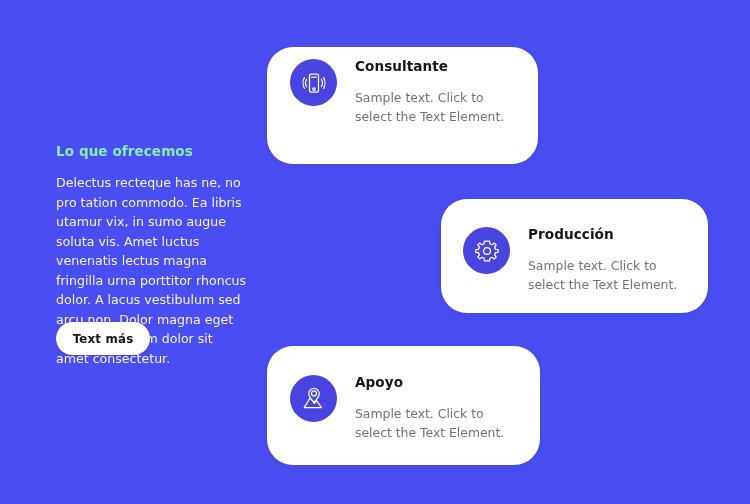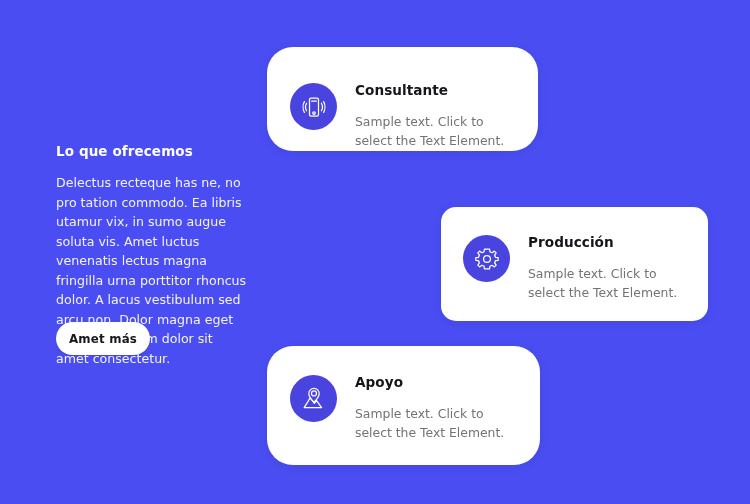--- a/index.html
+++ b/index.html
@@ -24,21 +24,21 @@
   
   .intro {
     position: absolute;
     left: 56px;
     top: 143px;
     width: 192px;
   }
   .intro-heading {
     font-size: 13.5px;
     font-weight: 700;
-    color: #ffffff;
+    color: #86efac;
     letter-spacing: 0.1px;
     margin: 0 0 14px 0;
     line-height: 1.2;
   }
   .intro-body {
     font-size: 12.6px;
     line-height: 19.5px;
     color: #f2f2ff;
     margin: 0;
     font-weight: 400;
@@ -69,30 +69,29 @@
     border-radius: 26px;
     box-shadow: 0 2px 10px rgba(20, 20, 80, 0.10);
     display: flex;
     align-items: flex-start;
     box-sizing: border-box;
   }
   .card-1 {
     left: 267px;
     top: 47px;
     width: 271px;
-    height: 104px;
-    padding: 34px 24px 0 23px;
+    height: 117px;
+    padding: 10px 24px 0 23px;
   }
   .card-2 {
     left: 441px;
-    top: 207px;
+    top: 199px;
     width: 267px;
     height: 114px;
     padding: 26px 24px 16px 22px;
-    border-radius: 15px;
   }
   .card-3 {
     left: 267px;
     top: 346px;
     width: 273px;
     height: 119px;
     padding: 27px 24px 0 23px;
   }
 
   .icon-circle {
@@ -134,21 +133,21 @@
 </head>
 <body>
 
 <div class="page">
 
   <div class="intro">
     <h2 class="intro-heading">Lo que ofrecemos</h2>
     <p class="intro-body">Delectus recteque has ne, no pro tation commodo. Ea libris utamur vix, in sumo augue soluta vis. Amet luctus venenatis lectus magna fringilla urna porttitor rhoncus dolor. A lacus vestibulum sed arcu non. Dolor magna eget est lorem ipsum dolor sit amet consectetur.</p>
   </div>
 
-  <button class="leer-mas-button">Amet más</button>
+  <button class="leer-mas-button">Text más</button>
 
   <div class="card card-1">
     <div class="icon-circle">
       <svg width="30" height="30" viewBox="0 0 30 30" fill="none" stroke="#ffffff" stroke-width="1.25" stroke-linecap="round" stroke-linejoin="round">
         <rect x="10.5" y="6" width="9" height="18" rx="1.6"></rect>
         <line x1="12.6" y1="9.1" x2="17.4" y2="9.1"></line>
         <circle cx="15" cy="21.1" r="1.25"></circle>
         <path d="M7.6 11.2 C6.4 13.2 6.4 16.8 7.6 18.8"></path>
         <path d="M5.4 9.6 C3.7 12.6 3.7 17.4 5.4 20.4"></path>
         <path d="M22.4 11.2 C23.6 13.2 23.6 16.8 22.4 18.8"></path>

